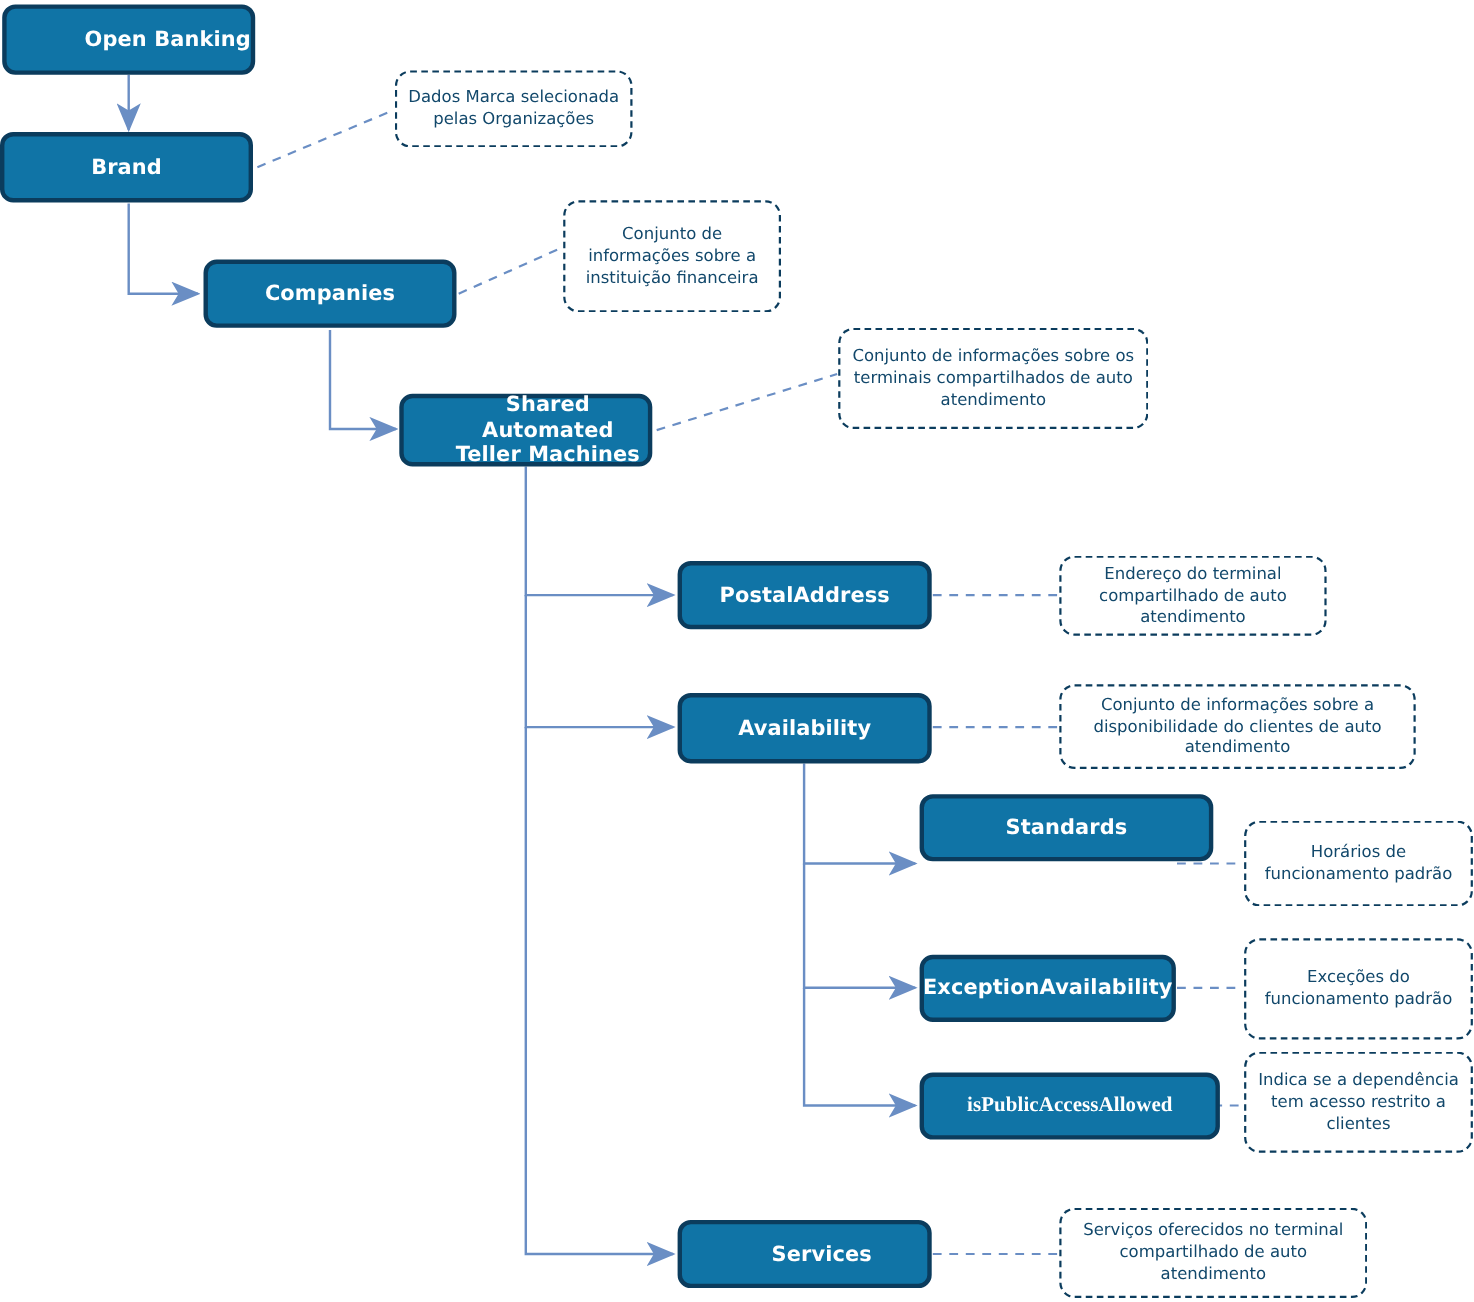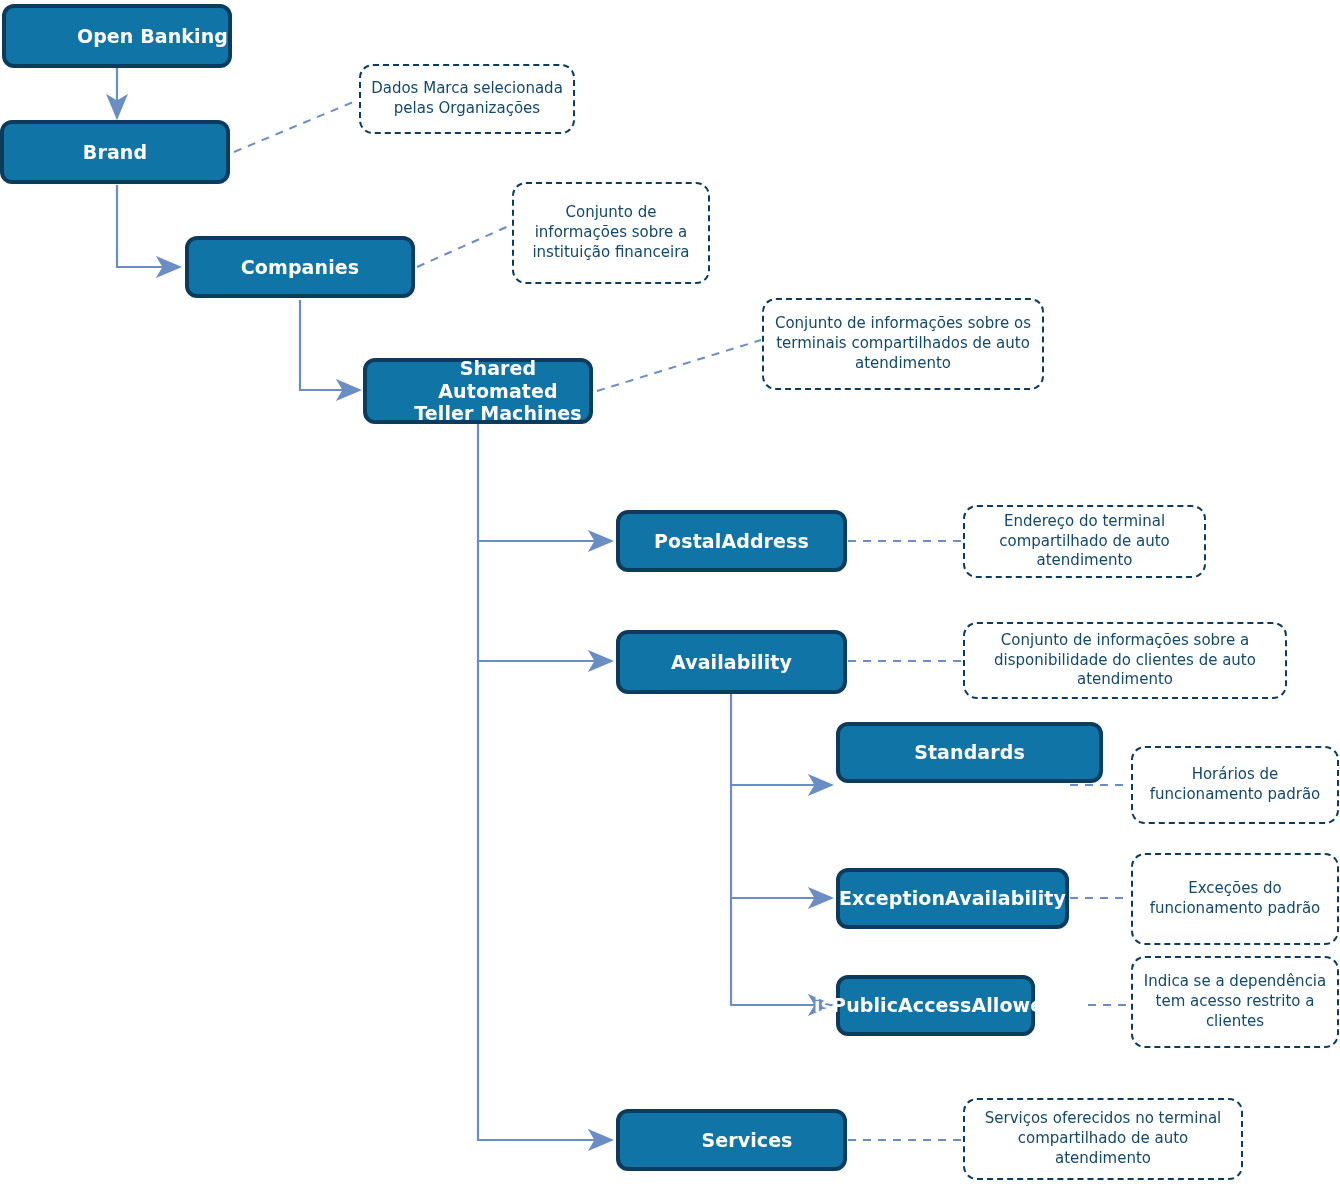--- a/index.html
+++ b/index.html
@@ -159,21 +159,21 @@
   </div>
 
   <div class="node" style="left:836px; top:722px; width:267px; height:61px;">
     <span>Standards</span>
   </div>
 
   <div class="node" style="left:836px; top:868px; width:233px; height:61px;">
     <span>ExceptionAvailability</span>
   </div>
 
-  <div class="node" style="left:836px; top:975px; width:199px; height:61px;">
+  <div class="node" style="left:836px; top:975px; width:273px; height:61px;font-family:Liberation Serif, serif;">
     <span>isPublicAccessAllowed</span>
   </div>
 
   <div class="node" style="left:616px; top:1109px; width:231px; height:62px;padding-left:31px;">
     <span>Services</span>
   </div>
 
   <div class="note" style="left:359px; top:64px; width:216px; height:70px;">
     <span>Dados Marca selecionada pelas Organizações</span>
   </div>

